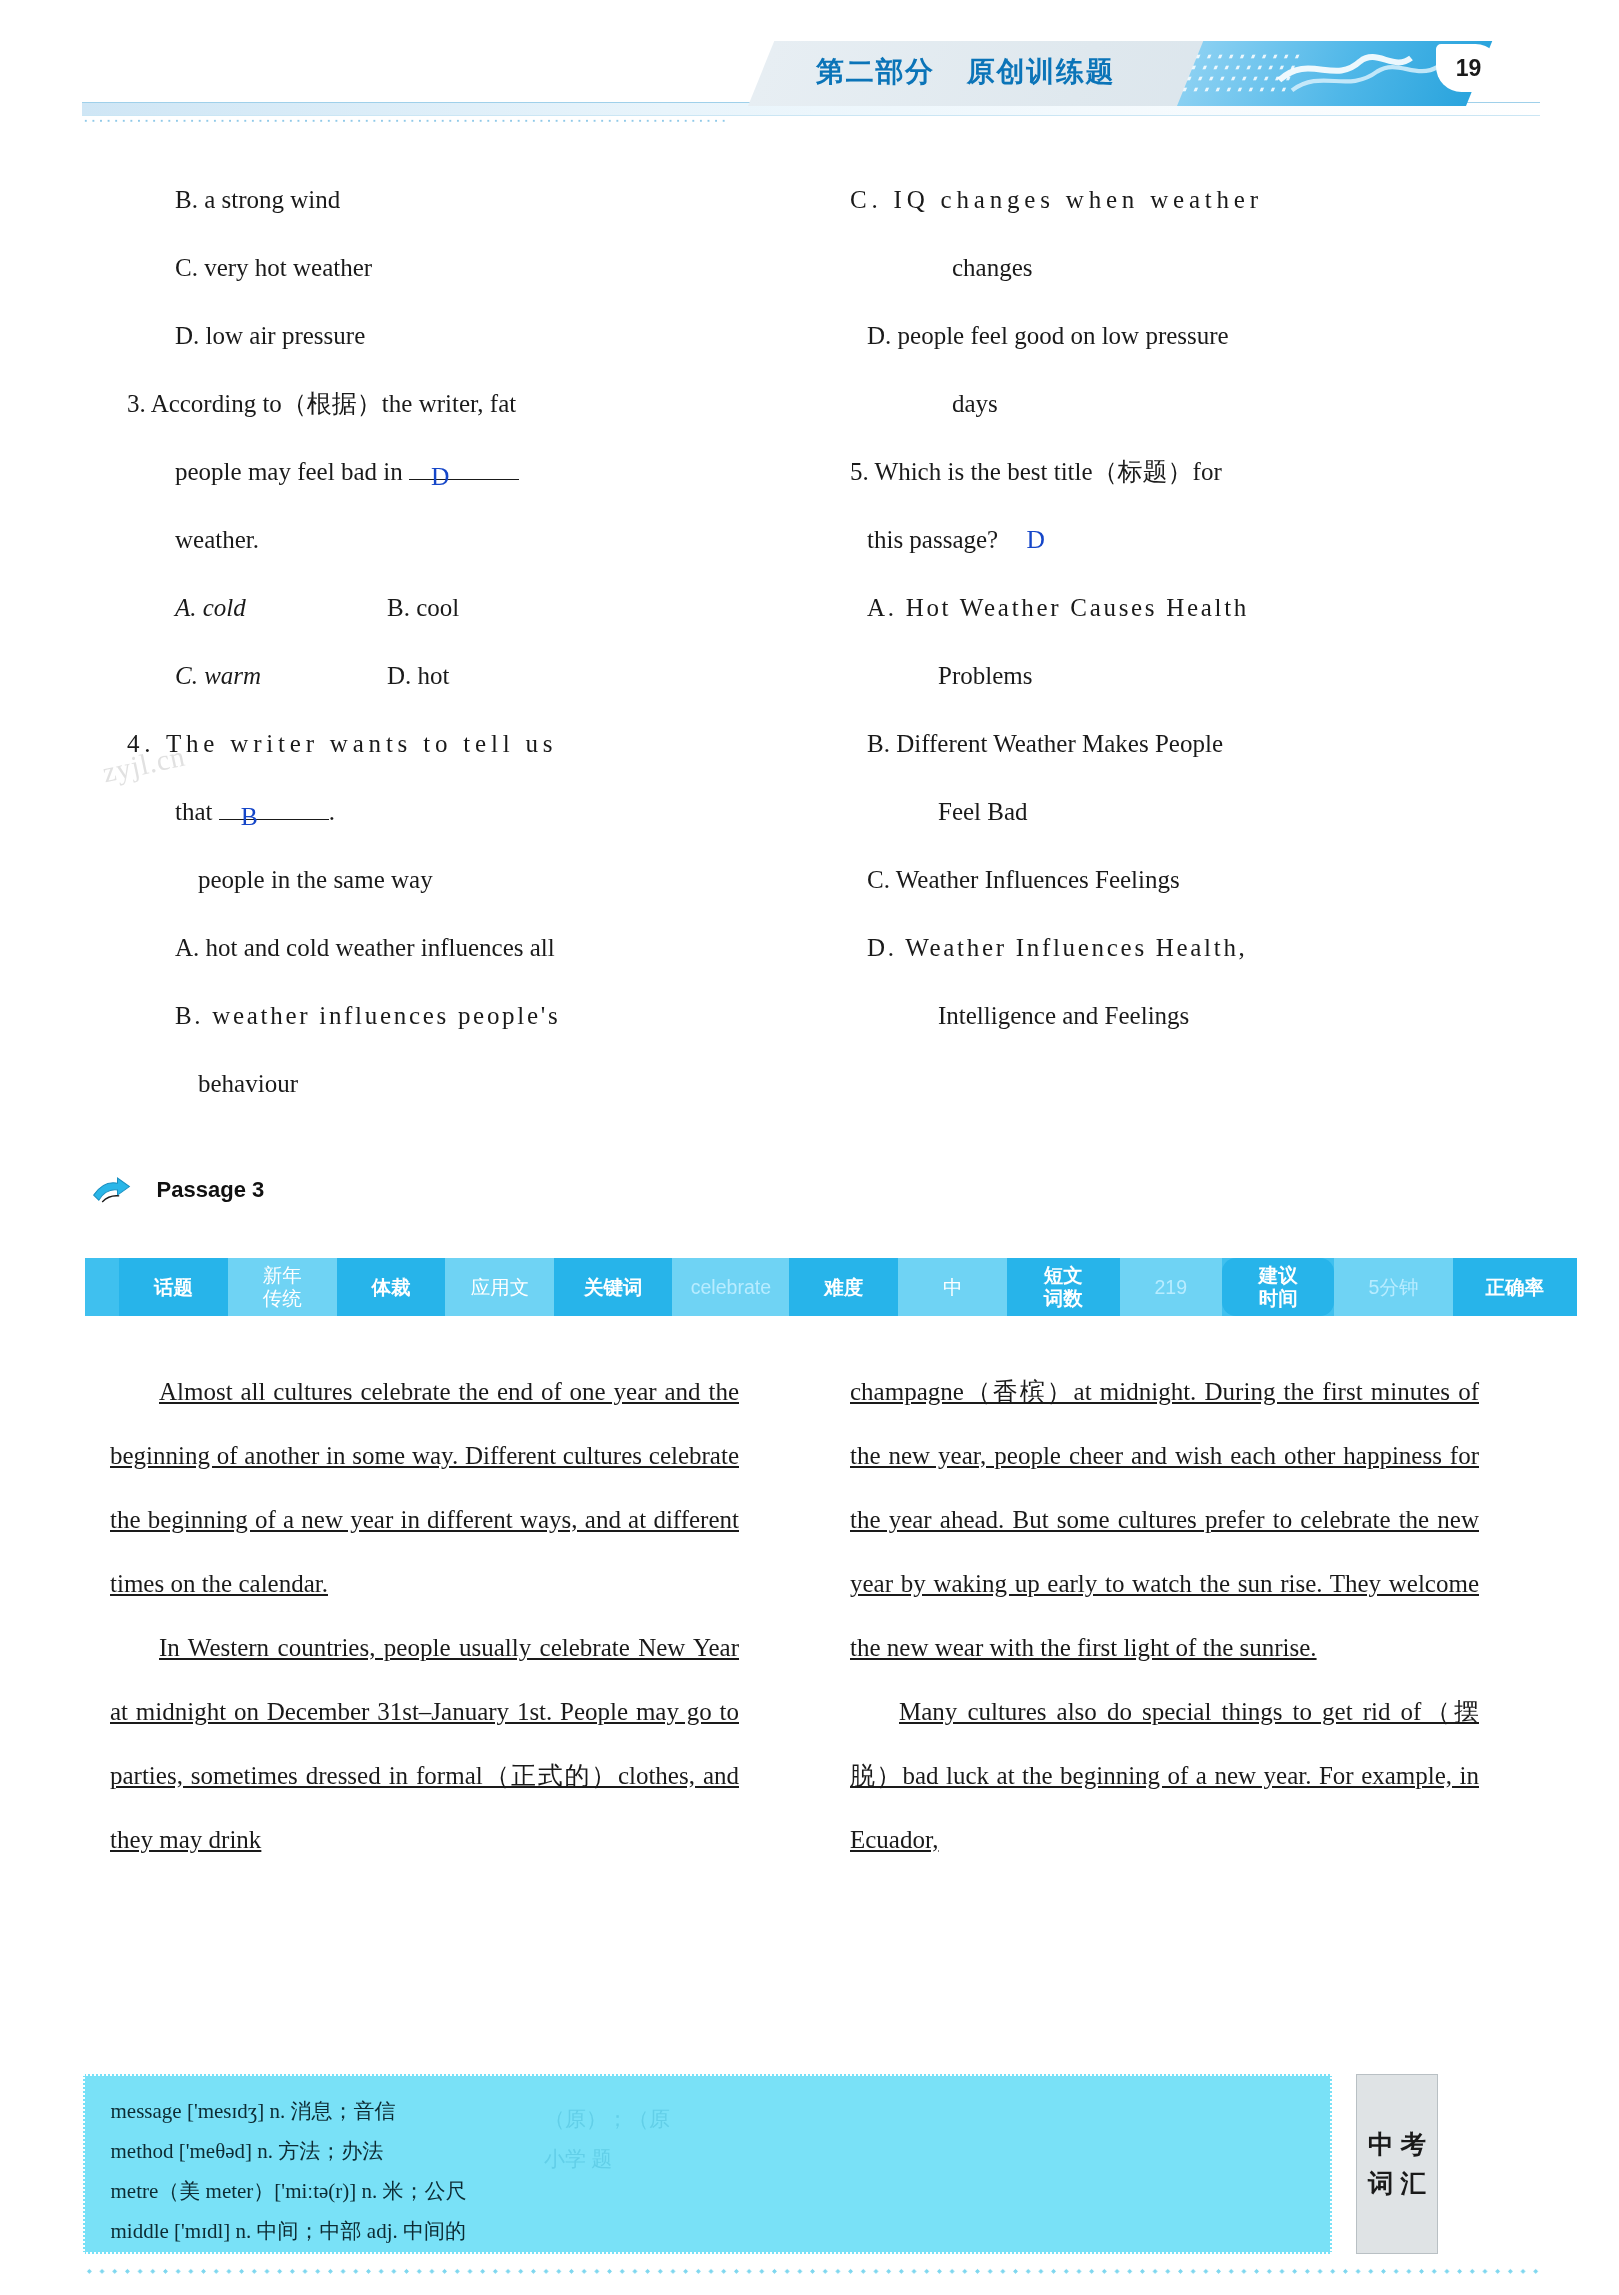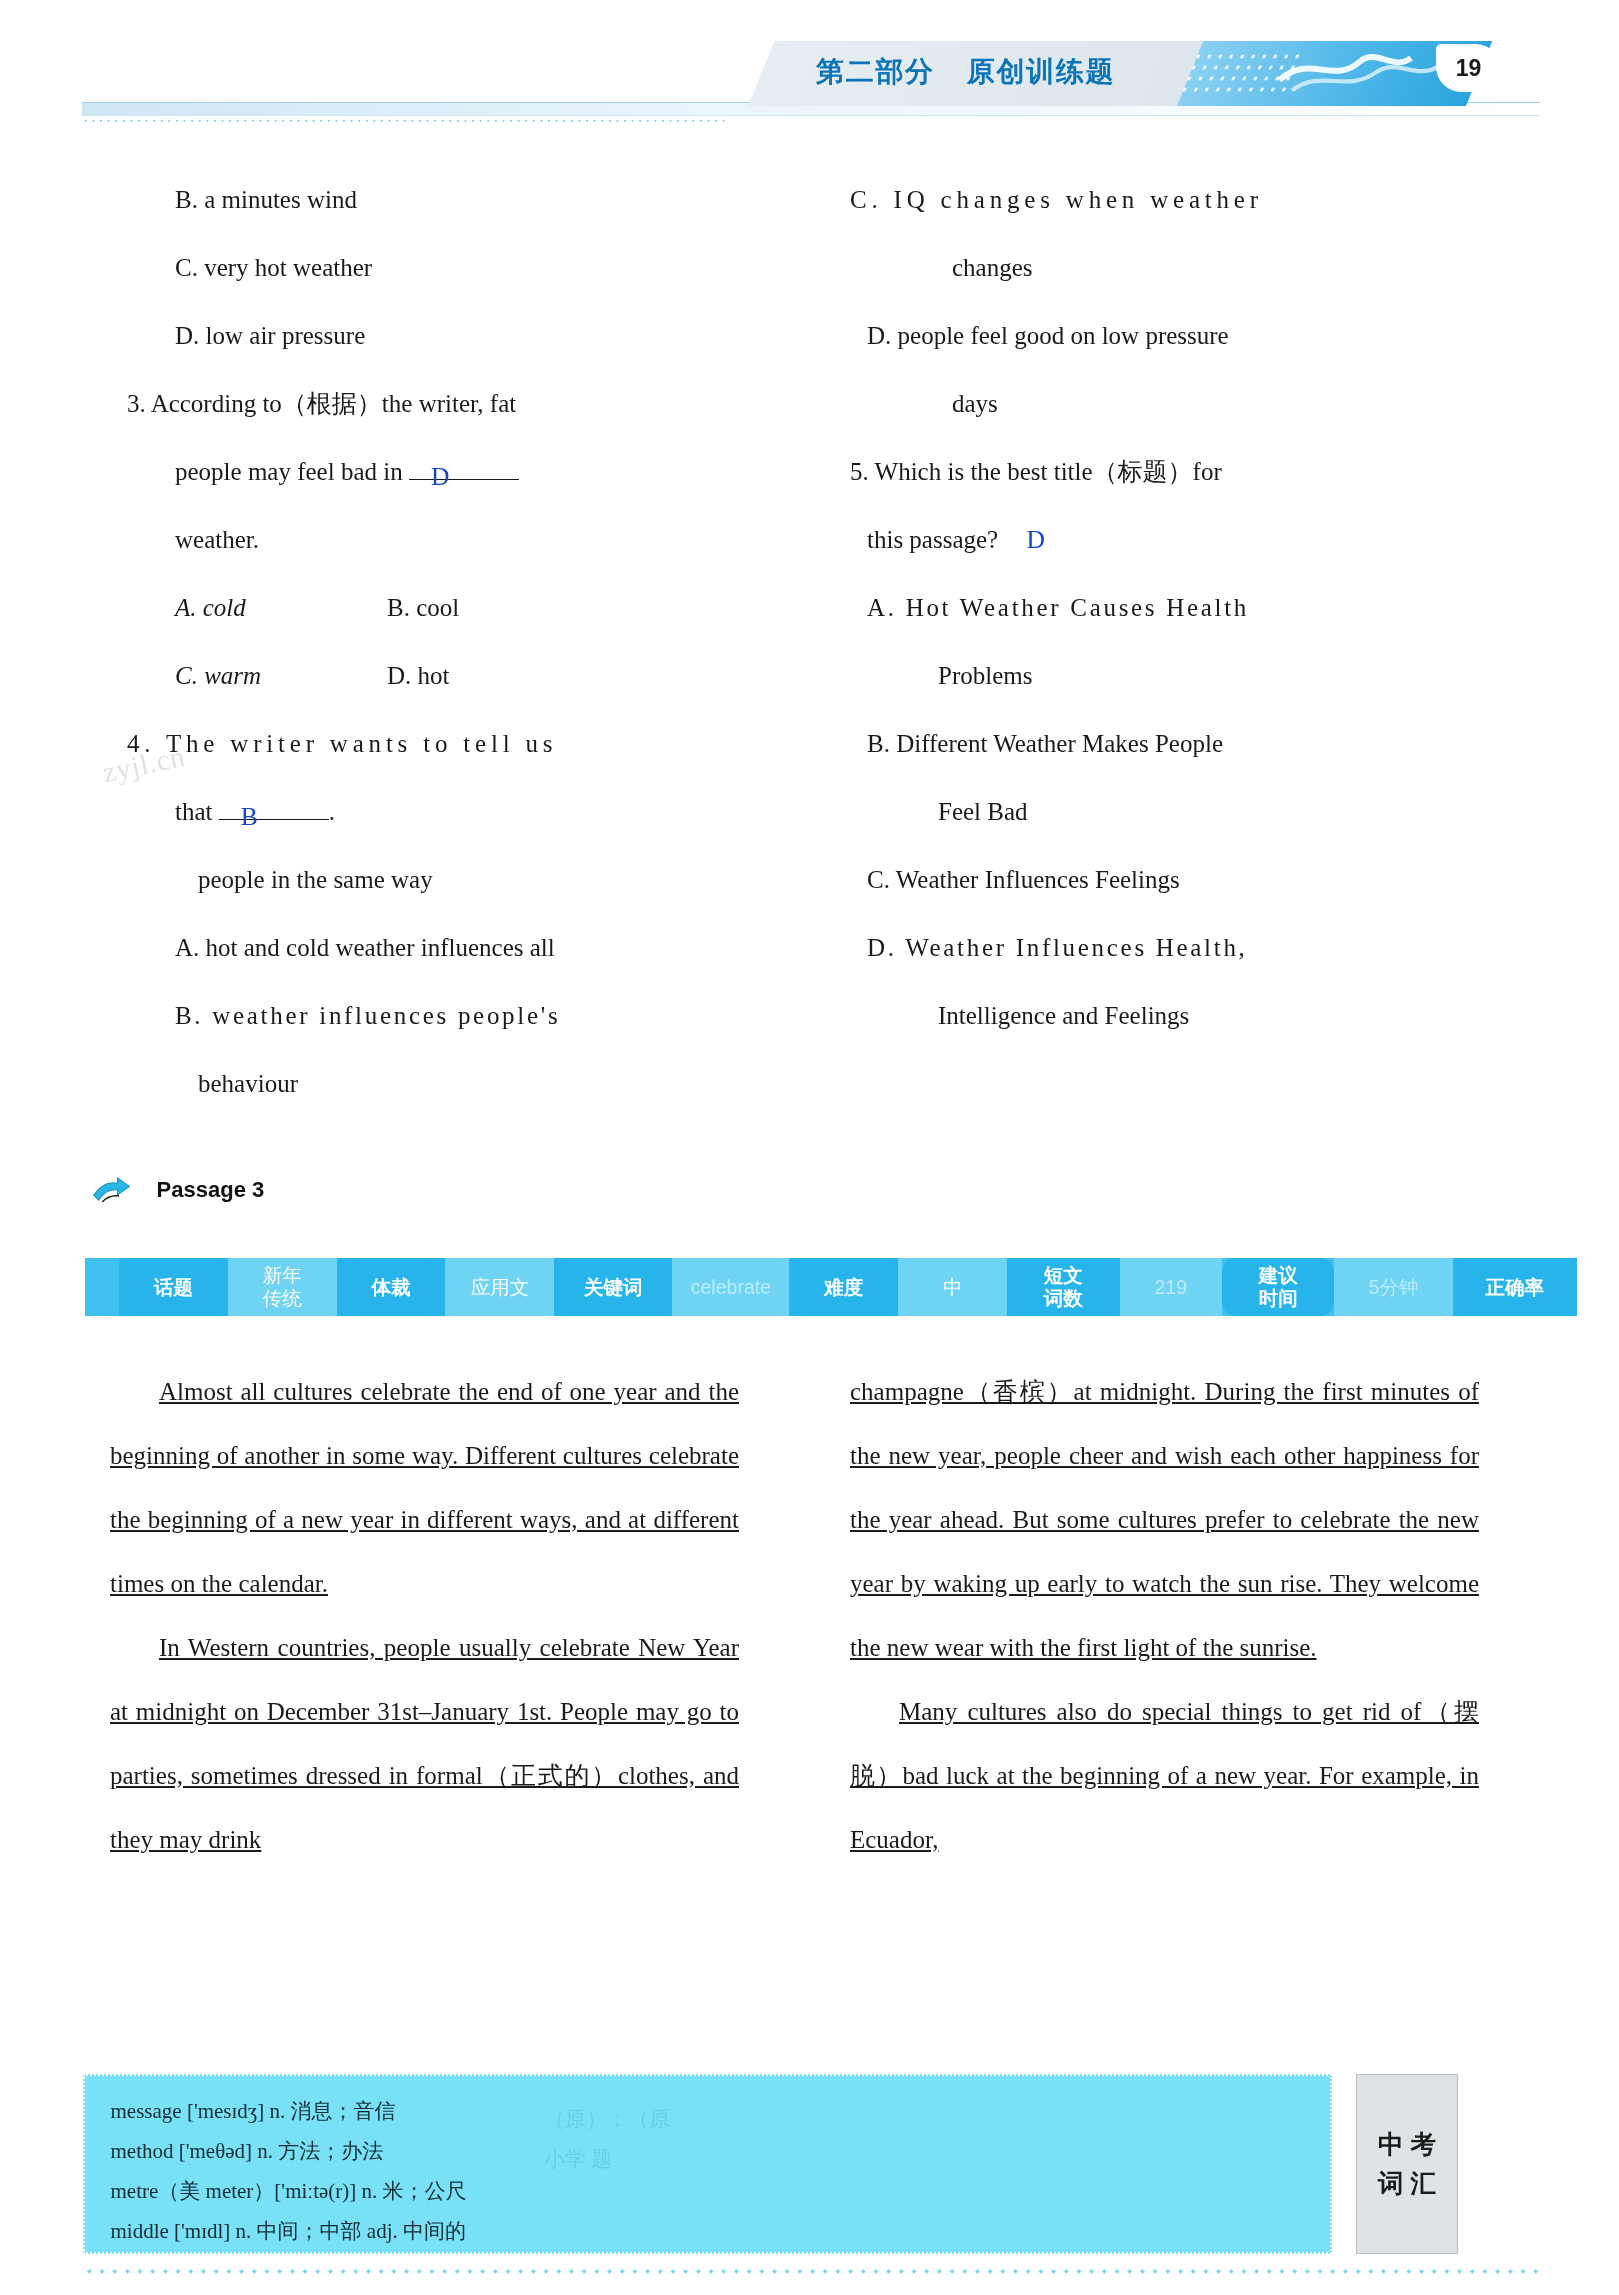--- a/index.html
+++ b/index.html
@@ -277,21 +277,21 @@
     width: 476px;
     font-size: 21px;
     line-height: 40px;
     color: #62cfe8;
     pointer-events: none;
   }
   .vocab-tag {
     position: absolute;
     left: 1356px;
     top: 2074px;
-    width: 102px;
+    width: 82px;
     height: 180px;
     background: #dfe3e5;
     border: 1.7px solid #b9c0c4;
     box-sizing: border-box;
     display: flex;
     flex-direction: column;
     align-items: center;
     justify-content: center;
     font-family: "Liberation Sans", sans-serif;
     font-size: 25.5px;
@@ -323,21 +323,21 @@
     <path d="M20 52 C55 26, 85 56, 120 30 C145 14, 165 40, 192 24" stroke="#d7f0fc" stroke-width="5" fill="none" opacity="0.85"></path>
   </svg>
   <div class="header-title">
     <span>第二部分</span><span class="part2">原创训练题</span>
   </div>
   <div class="page-number-badge">19</div>
 </div>
 
 <div class="col col-left">
 
-  <div class="opt-line indent-opt">B. a minutes wind</div>
+  <div class="opt-line indent-opt">B. a strong wind</div>
   <div class="opt-line indent-opt">C. very hot weather</div>
   <div class="opt-line indent-opt">D. low air pressure</div>
 
   <div class="q-line indent-num">
     <span>3.</span>
     <span>According to（根据）the writer, fat</span>
   </div>
   <div class="q-line indent-opt">
     <span>people may feel bad in</span>
     <span class="blank-line"><span class="ans">D</span></span>

